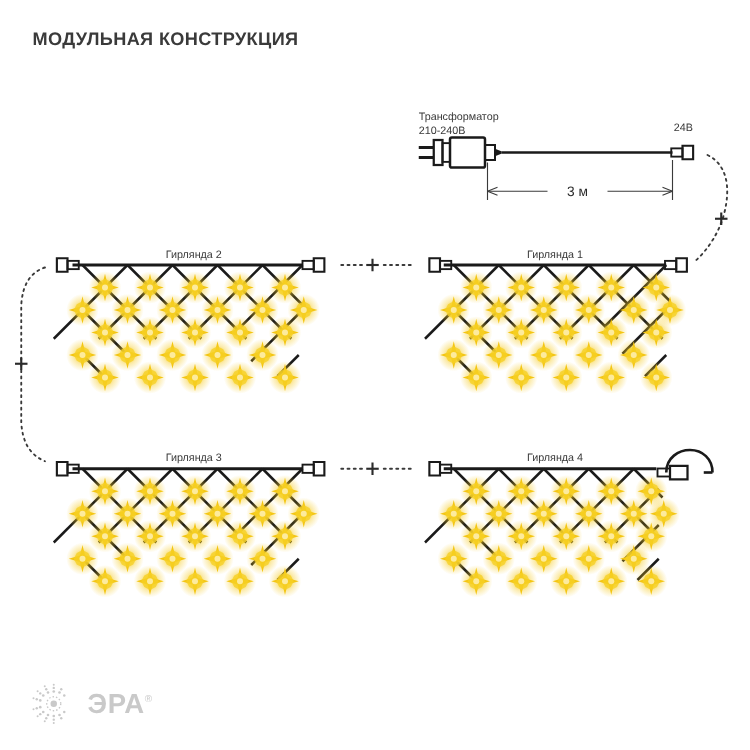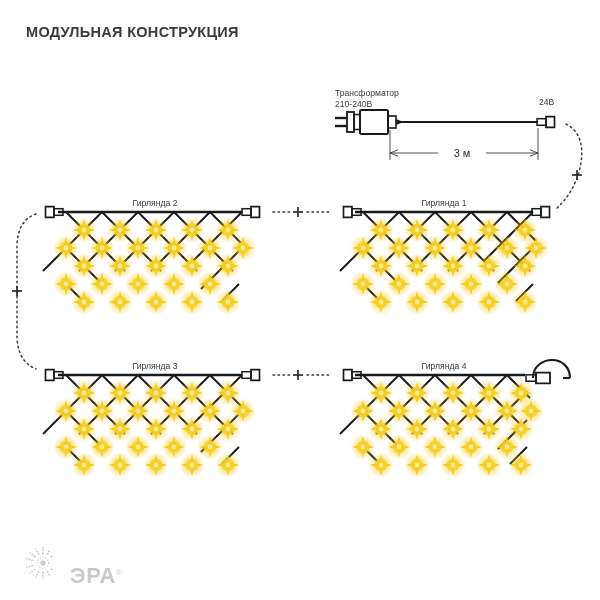--- a/index.html
+++ b/index.html
@@ -63,21 +63,20 @@
     height: 34px;
   }
   .brand-text {
     position: absolute;
     left: 48px;
     top: 4px;
     font-size: 22px;
     font-weight: bold;
     color: #c9c9c9;
     letter-spacing: 0.5px;
-    margin-top: 13px;
   }
   .brand-tm {
     font-size: 8px;
     vertical-align: super;
     font-weight: normal;
   }
 </style>
 </head>
 <body>
 

